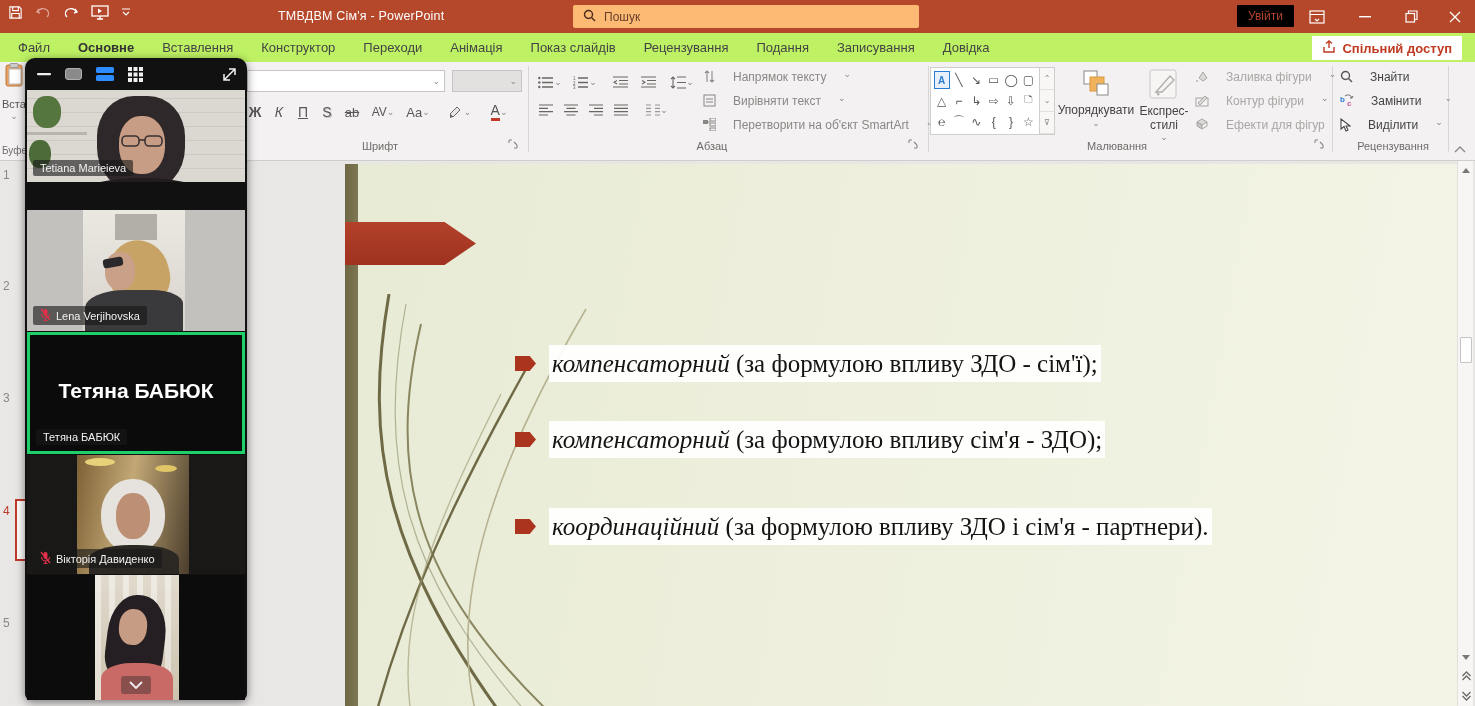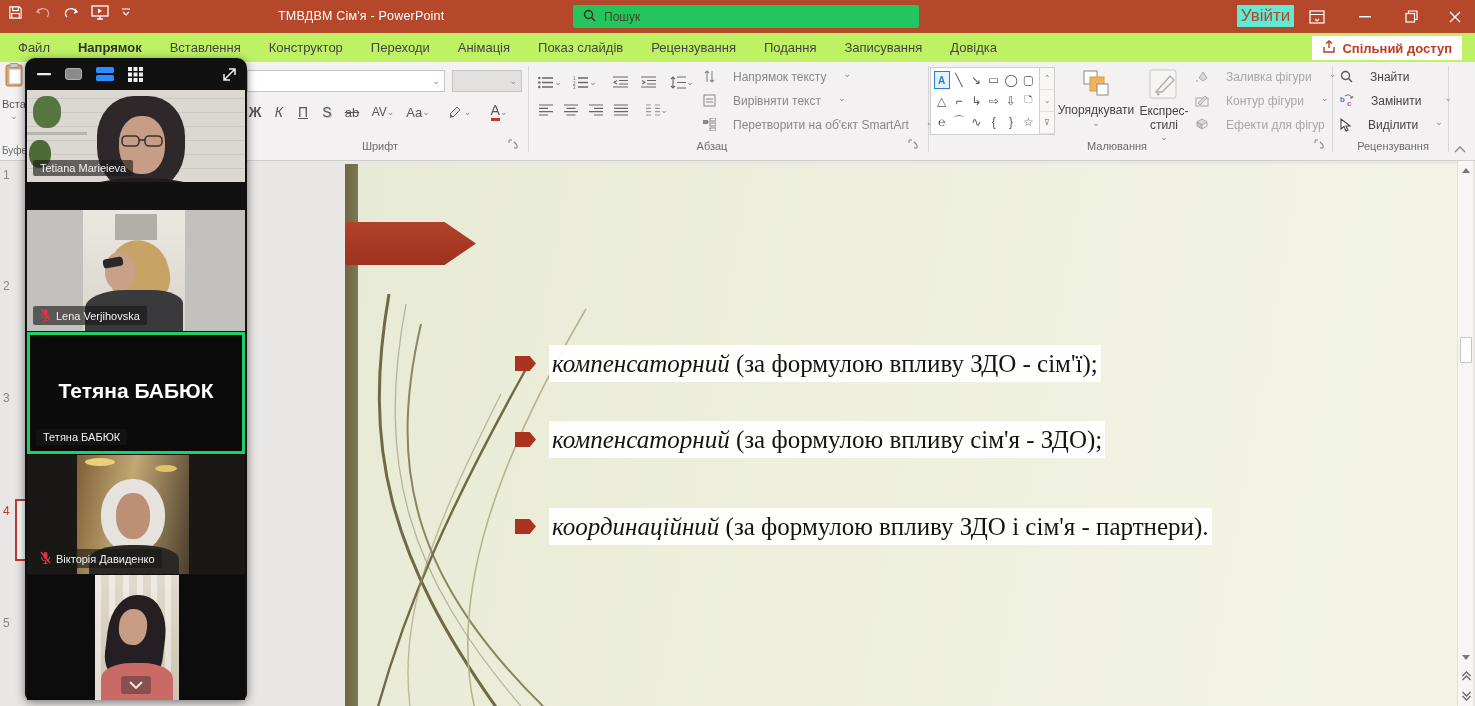--- a/index.html
+++ b/index.html
@@ -5,24 +5,24 @@
   * { margin:0; padding:0; box-sizing:border-box; }
   html,body { background:#555; }
   body { font-family:"Liberation Sans","DejaVu Sans",sans-serif; }
   .screen { position:relative; width:1475px; height:706px; overflow:hidden; background:#e9e7e6; }
 
   
   .titlebar { position:absolute; left:0; top:0; width:1475px; height:33px; background:#b5472b; }
   .qat { position:absolute; left:8px; top:5px; display:flex; gap:12px; align-items:center; }
   .qat svg { display:block; }
   .app-title { position:absolute; left:278px; top:9px; color:#fff; font-size:12.5px; letter-spacing:.2px; }
-  .searchbox { position:absolute; left:573px; top:5px; width:346px; height:23px; background:#22c55e; border-radius:2px; display:flex; align-items:center; padding-left:10px; gap:8px; }
+  .searchbox { position:absolute; left:573px; top:5px; width:346px; height:23px; background:#fdba74; border-radius:2px; display:flex; align-items:center; padding-left:10px; gap:8px; }
   .searchbox input { border:none; outline:none; background:transparent; font-size:12px; color:#4a2a1e; width:280px; font-family:inherit; }
   .searchbox input::placeholder { color:#4a2a1e; opacity:.85; }
-  .signin-btn { position:absolute; left:1237px; top:5px; width:57px; height:22px; background:#5eead4; color:#b5472b; font-size:17px; border:none; border-radius:1px; cursor:pointer; font-family:inherit; }
+  .signin-btn { position:absolute; left:1237px; top:5px; width:57px; height:22px; background:#000000; color:#b5472b; font-size:12px; border:none; border-radius:1px; cursor:pointer; font-family:inherit; }
   .win-ctl { position:absolute; top:0; width:34px; height:33px; display:flex; align-items:center; justify-content:center; color:#fff; }
   .ribbonopts { left:1300px; } .minimize { left:1348px; } .restore { left:1394px; } .close { left:1438px; }
 
   
   .tabrow { position:absolute; left:0; top:33px; width:1475px; height:29px; background:#bef264; display:flex; align-items:flex-end; padding-left:4px; }
   .tab { font-size:13px; color:#444; padding:6px 14px 7px 14px; position:relative; cursor:pointer; }
   .tab.active { font-weight:bold; color:#333; }
   .tab.active::after { content:""; position:absolute; left:12px; right:12px; bottom:0; height:3px; background:#c8402a; }
   .share-btn { position:absolute; right:13px; top:36px; height:24px; background:#fff; color:#c03a22; font-weight:bold; font-size:13px; display:flex; align-items:center; gap:6px; padding:0 10px; border:none; cursor:pointer; font-family:inherit; }
 
@@ -159,21 +159,21 @@
       </span>
     <span class="win-ctl close">
         <svg width="12" height="12" viewBox="0 0 12 12">
           <path d="M1 1 L11 11 M11 1 L1 11" stroke="#fff" stroke-width="1.3"></path>
         </svg>
       </span>
   </div>
 
   <div class="tabrow">
     <span class="tab">Файл</span>
-    <span class="tab active">Напрямок</span>
+    <span class="tab active">Основне</span>
     <span class="tab">Вставлення</span>
     <span class="tab">Конструктор</span>
     <span class="tab">Переходи</span>
     <span class="tab">Анімація</span>
     <span class="tab">Показ слайдів</span>
     <span class="tab">Рецензування</span>
     <span class="tab">Подання</span>
     <span class="tab">Записування</span>
     <span class="tab">Довідка</span>
   </div>

